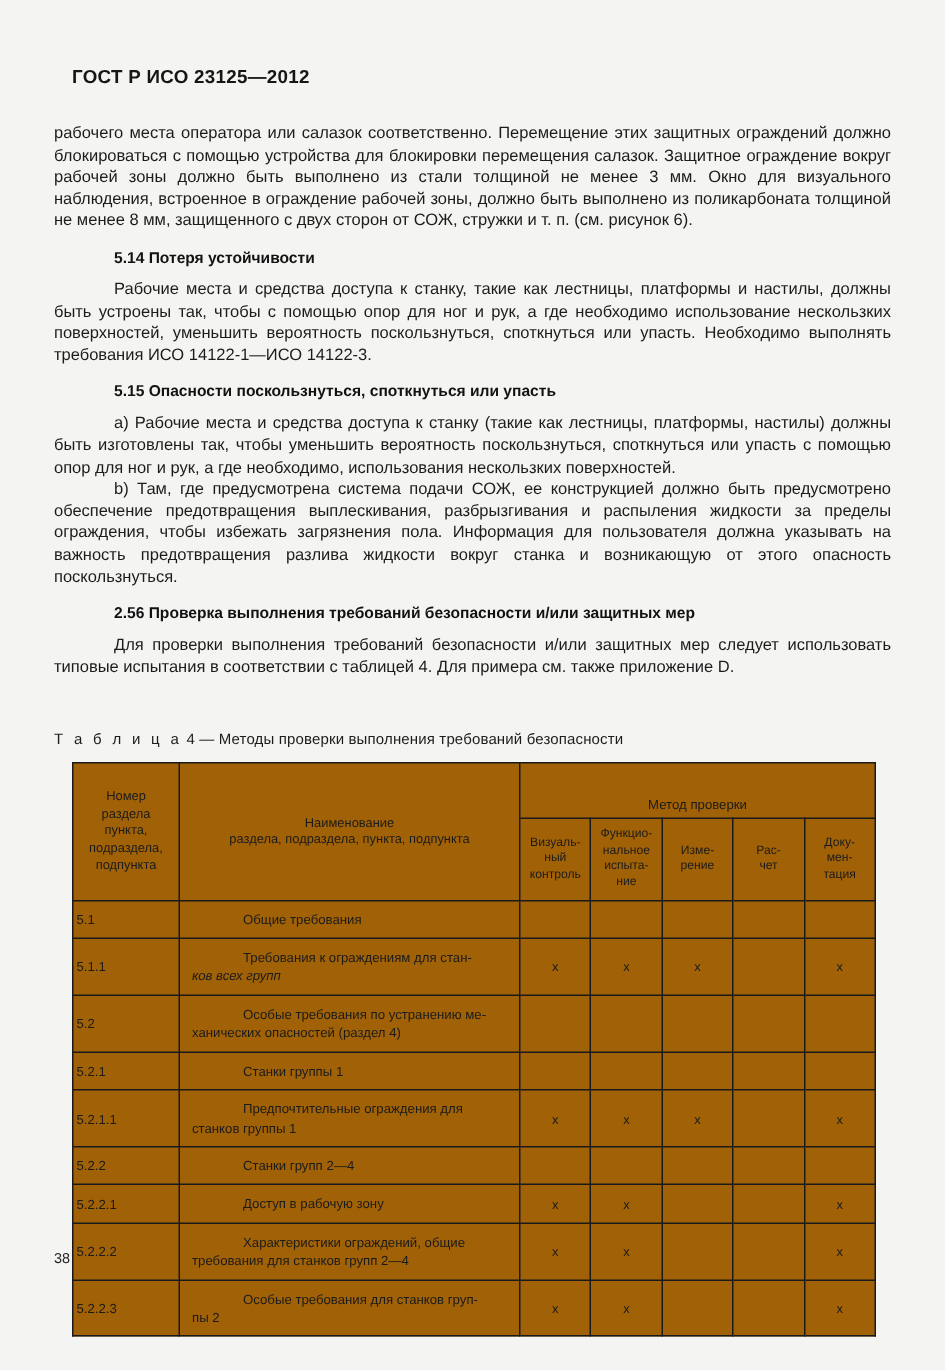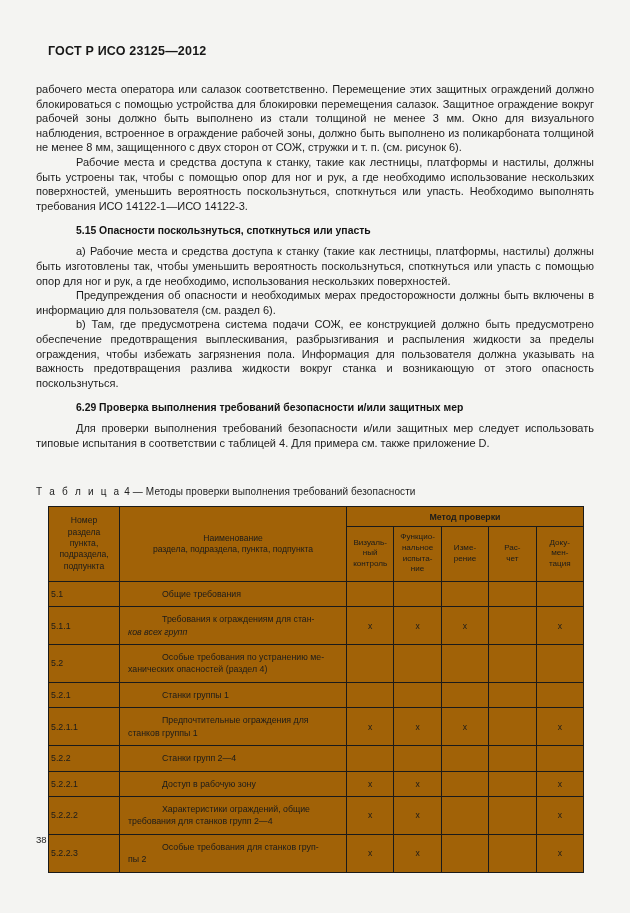--- a/index.html
+++ b/index.html
@@ -89,23 +89,22 @@
     padding: 6px 4px 7px 4px;
   }
   table.methods th.hdr-name {
     width: 210px;
     text-align: center;
     line-height: 11.4px;
     padding: 6px 8px;
   }
   table.methods th.hdr-group {
     text-align: center;
-    padding: 5px 4px 4px 4px;
+    padding: 22px 4px 4px 4px;
     font-size: 8.8px;
-    font-weight: bold;
   }
   table.methods th.hdr-sub {
     text-align: center;
     line-height: 10.6px;
     padding: 5px 2px 6px 2px;
     font-size: 8.1px;
   }
   table.methods td.c-num {
     font-size: 8.8px;
     padding: 7px 2px;
@@ -138,28 +137,28 @@
 <body>
 
 <div class="page">
 
   <div class="header">ГОСТ Р ИСО 23125—2012</div>
 
   <div class="content">
 
     <p class="body-text">рабочего места оператора или салазок соответственно. Перемещение этих защитных ограждений должно блокироваться с помощью устройства  для блокировки перемещения салазок. Защитное ограждение вокруг рабочей зоны должно быть выполнено из стали толщиной не менее 3 мм. Окно для визуального наблюдения, встроенное в ограждение рабочей зоны, должно быть выполнено из поликарбоната толщиной не менее 8 мм, защищенного с двух сторон от СОЖ, стружки и т. п. (см. рисунок 6).</p>
 
+    <h3 class="section-heading">5.14 Потеря устойчивости</h3>
     <p class="body-text indent">Рабочие места и средства доступа к станку, такие как лестницы, платформы и настилы,  должны быть устроены так, чтобы с помощью опор для ног и рук, а где  необходимо  использование нескользких поверхностей, уменьшить вероятность поскользнуться, споткнуться или упасть. Необходимо выполнять требования ИСО 14122-1—ИСО 14122-3.</p>
 
     <h3 class="section-heading">5.15 Опасности поскользнуться, споткнуться или упасть</h3>
     <p class="body-text indent">а) Рабочие места и средства доступа к станку (такие как лестницы, платформы, настилы) должны быть изготовлены так, чтобы уменьшить вероятность поскользнуться, споткнуться или  упасть  с помощью опор для ног и рук, а где  необходимо, использования нескользких поверхностей.</p>
-    <p class="body-text indent">Предупреждения об опасности и  необходимых мерах предосторожности должны быть включены в информацию для пользователя (см. раздел 6).</p>
     <p class="body-text indent">b) Там, где предусмотрена система подачи СОЖ, ее конструкцией должно быть предусмотрено обеспечение предотвращения выплескивания, разбрызгивания  и распыления жидкости за пределы ограждения, чтобы избежать  загрязнения пола. Информация для пользователя должна указывать на важность предотвращения разлива жидкости вокруг станка и возникающую от этого опасность  поскользнуться.</p>
 
-    <h3 class="section-heading">6.29 Проверка выполнения требований безопасности и/или защитных мер</h3>
+    <h3 class="section-heading">2.56 Проверка выполнения требований безопасности и/или защитных мер</h3>
     <p class="body-text indent">Для проверки выполнения требований безопасности и/или защитных мер следует использовать типовые испытания в соответствии с таблицей 4. Для примера см. также приложение D.</p>
 
     <div class="table-caption">
       <span class="tcap-word">Т а б л и ц а</span>
       <span>4</span>
       <span>—</span>
       <span>Методы проверки выполнения требований безопасности</span>
     </div>
 
     <table class="methods">

